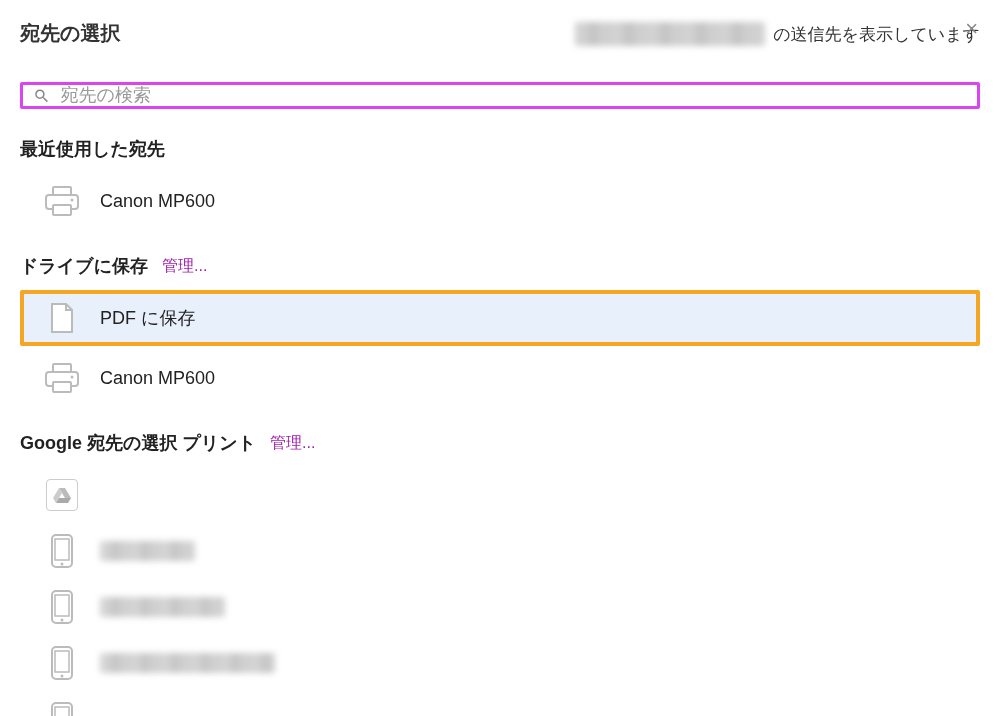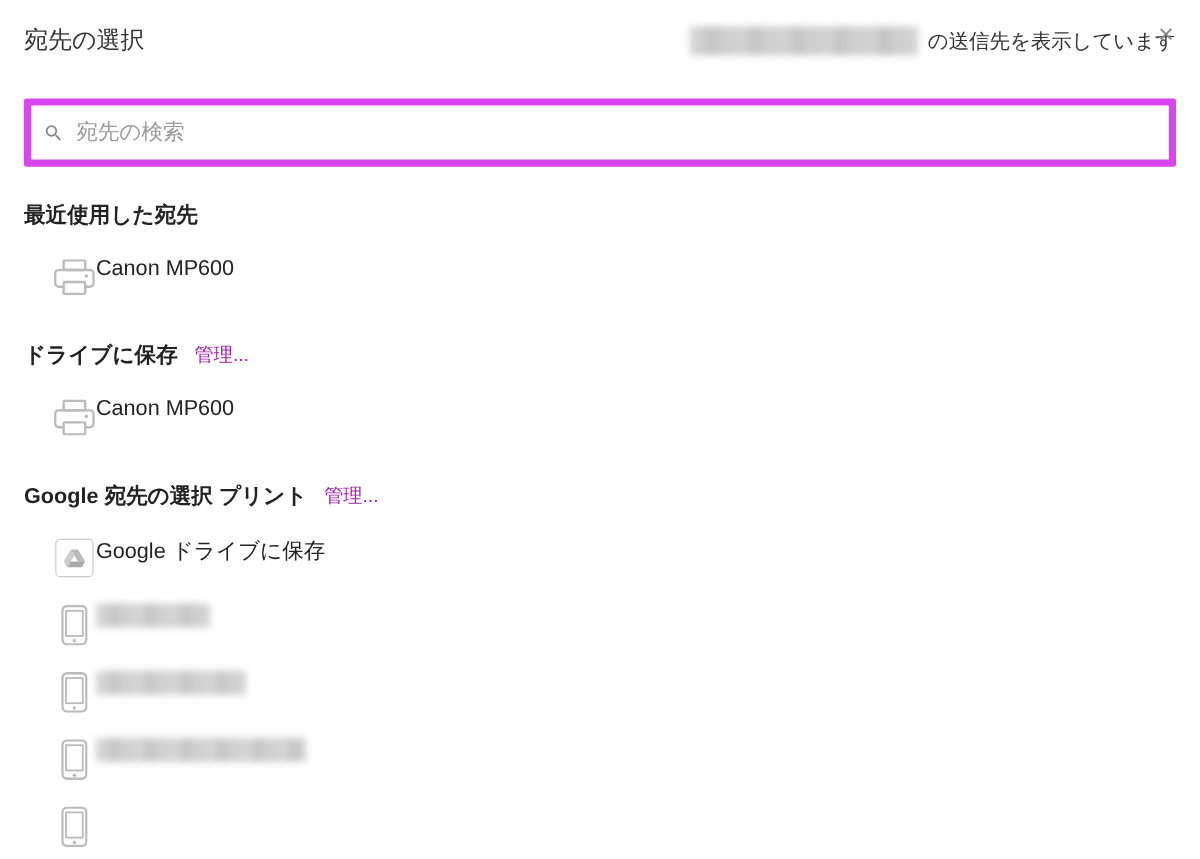--- a/index.html
+++ b/index.html
@@ -18,21 +18,21 @@
       position: relative;
     }
     .header {
       display: flex;
       justify-content: space-between;
       align-items: center;
       margin-bottom: 35px;
     }
     .title {
       font-size: 20px;
-      font-weight: 400;
+      font-weight: 700;
       color: #333;
     }
     .subtitle-wrap {
       display: flex;
       align-items: flex-end;
       gap: 8px;
       color: #333;
       font-size: 17px;
     }
     .blur-block {
@@ -47,23 +47,23 @@
       top: 18px;
       right: 22px;
       font-size: 22px;
       color: #888;
       cursor: pointer;
       line-height: 1;
     }
     .search-container {
       display: flex;
       align-items: center;
-      border: 6px solid #d946ef;
-      border-radius: 2px;
-      padding: 12px 10px;
+      border: 3px solid #d946ef;
+      border-radius: 2px;
+      padding: 0 10px;
       margin-bottom: 28px;
       box-shadow: 0 0 0 1px rgba(74,144,217,0.05);
     }
     .search-icon {
       width: 18px;
       height: 18px;
       margin-right: 10px;
       fill: #888;
     }
     .search-input {
@@ -92,20 +92,22 @@
       color: #222;
       text-align: right;
     }
     .manage-link {
       color: #a21caf;
       font-size: 16px;
       cursor: pointer;
     }
     .dest-item {
       display: flex;
+      align-items: center;
+      gap: 20px;
       padding: 10px 24px;
       cursor: pointer;
       min-height: 52px;
     }
     .dest-item .label {
       font-size: 18px;
       color: #222;
     }
     .highlighted {
       background: #e8f0fb;
@@ -189,20 +191,29 @@
       </svg>
     </div>
     <span class="label">Canon MP600</span>
   </div>
 </div>
 
 <div class="section">
   <div class="section-header">
     <div class="section-title">ドライブに保存</div>
     <span class="manage-link">管理...</span>
+  </div>
+  <div class="dest-item highlighted">
+    <div class="icon-box">
+      <svg class="doc-svg" viewBox="0 0 24 30">
+        <path d="M2 1 L16 1 L22 7 L22 29 L2 29 Z" fill="#fff" stroke="#bbb" stroke-width="2"></path>
+        <path d="M16 1 L16 7 L22 7" fill="none" stroke="#bbb" stroke-width="2"></path>
+      </svg>
+    </div>
+    <span class="label">PDF に保存</span>
   </div>
   <div class="dest-item">
     <div class="icon-box">
       <svg class="printer-svg" viewBox="0 0 34 30">
         <rect x="8" y="1" width="18" height="8" rx="1" fill="none" stroke="#bbb" stroke-width="2"></rect>
         <rect x="1" y="9" width="32" height="14" rx="3" fill="none" stroke="#bbb" stroke-width="2"></rect>
         <rect x="8" y="19" width="18" height="10" rx="1" fill="#fff" stroke="#bbb" stroke-width="2"></rect>
         <circle cx="27" cy="14" r="1.5" fill="#bbb"></circle>
       </svg>
     </div>
@@ -218,21 +229,20 @@
   <div class="dest-item">
     <div class="icon-box">
       <div class="drive-svg-box">
         <svg class="drive-svg" viewBox="0 0 18 16">
           <path d="M6 1 L12 1 L18 11 L12 11 Z" fill="#bbb"></path>
           <path d="M6 1 L0 11 L3 16 L9 6 Z" fill="#ccc"></path>
           <path d="M3 16 L15 16 L18 11 L6 11 Z" fill="#aaa"></path>
         </svg>
       </div>
     </div>
-    <span class="label">Google ドライブに保存</span>
   </div>
   <div class="dest-item">
     <div class="icon-box">
       <svg class="phone-svg" viewBox="0 0 22 34">
         <rect x="1" y="1" width="20" height="32" rx="4" fill="none" stroke="#bbb" stroke-width="2"></rect>
         <rect x="4" y="5" width="14" height="21" fill="none" stroke="#bbb" stroke-width="1.5"></rect>
         <circle cx="11" cy="30" r="1.5" fill="#bbb"></circle>
       </svg>
     </div>
     <div class="blur-small bs1"></div>

